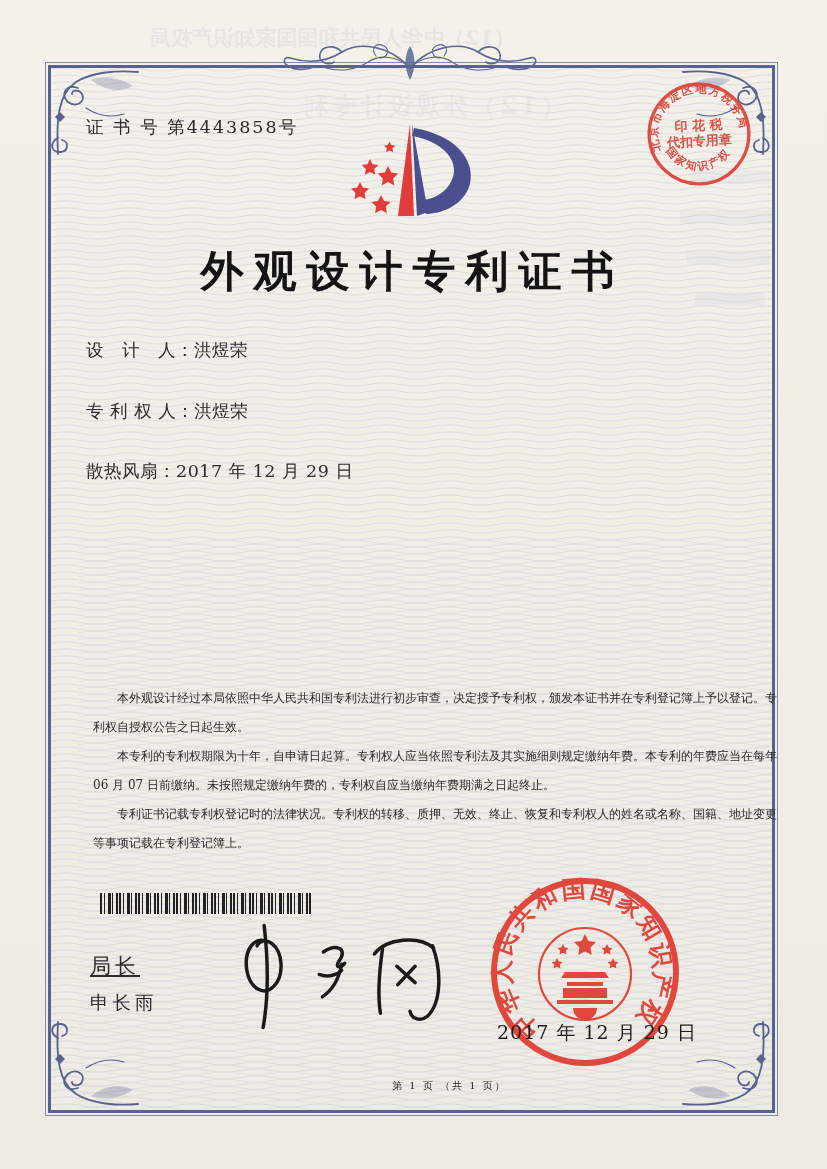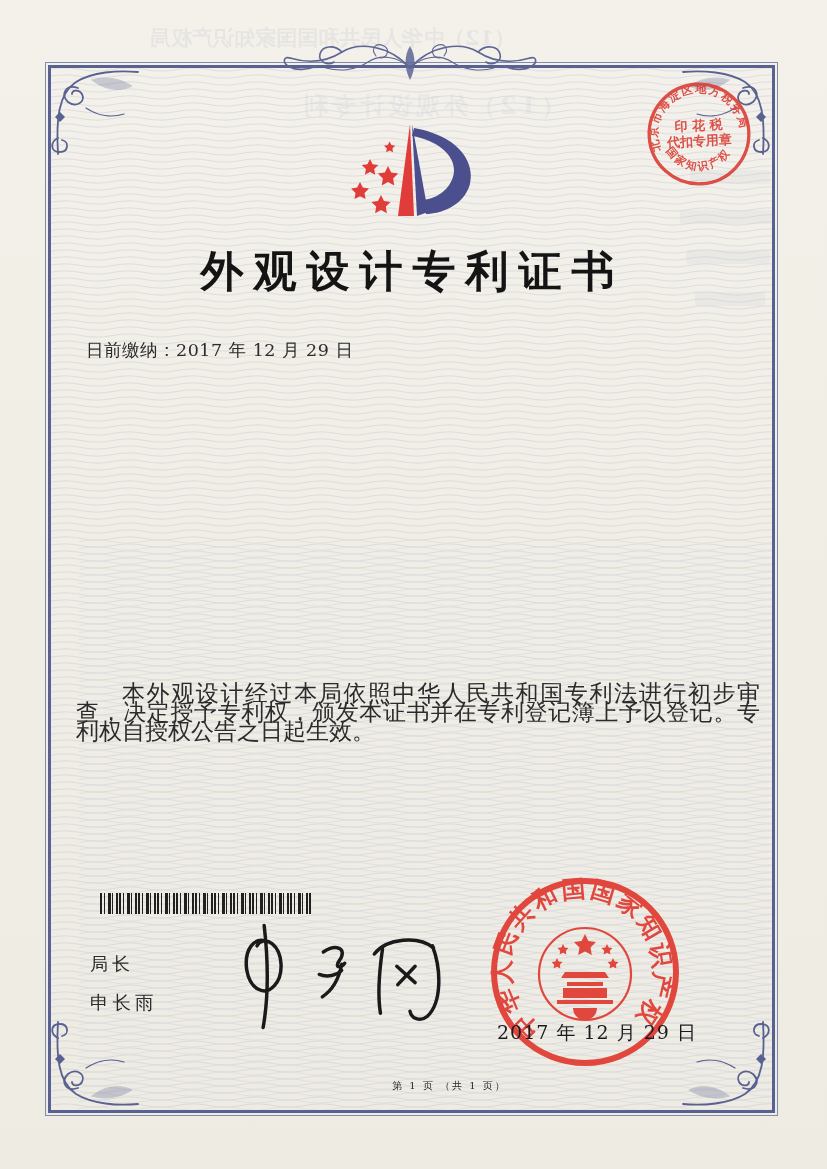--- a/index.html
+++ b/index.html
@@ -15,31 +15,31 @@
   
   .frame{position:absolute;left:45px;top:62px;width:731px;height:1052px;border:1px solid #8089b0;z-index:1;}
   .frame::after{content:"";position:absolute;inset:2px;border:3px solid #58618f;}
   .guil-svg{position:absolute;left:49px;top:66px;width:723px;height:1044px;z-index:0;opacity:.55;}
   .orn{position:absolute;z-index:2;}
   
   .cert-no{position:absolute;left:86px;top:115px;font-size:17.5px;letter-spacing:2px;z-index:3;}
   .title{position:absolute;left:0;top:243px;width:825px;text-align:center;font-size:43px;font-weight:700;letter-spacing:10px;color:#141414;z-index:3;}
   .fields{position:absolute;left:86px;top:338px;z-index:3;font-size:17.5px;letter-spacing:.5px;}
   .field-row{height:60.5px;}
-  .body-text{position:absolute;left:76px;top:684px;width:684px;z-index:3;font-size:23px;line-height:19px;text-align:justify;}
+  .body-text{position:absolute;left:93px;top:684px;width:684px;z-index:3;font-size:12px;line-height:29px;text-align:justify;}
   .body-text p{margin:0;text-indent:2em;}
   .barcode{position:absolute;left:100px;top:893px;width:212px;height:21px;z-index:3;
     background:repeating-linear-gradient(90deg,
       #20201e 0 2px, transparent 2px 4px,
       #20201e 4px 5px, transparent 5px 8px,
       #20201e 8px 11px, transparent 11px 12px,
       #20201e 12px 13px, transparent 13px 16px,
       #20201e 16px 18px, transparent 18px 19px);
   }
-  .officer-title{position:absolute;left:90px;top:952px;font-size:18px;letter-spacing:4px;z-index:3;}
+  .officer-title{position:absolute;left:90px;top:952px;font-size:21px;letter-spacing:4px;z-index:3;text-decoration:underline;}
   .officer-name{position:absolute;left:90px;top:990px;font-size:18.5px;letter-spacing:4px;z-index:3;}
   .signature{position:absolute;left:205px;top:920px;width:255px;height:115px;z-index:3;}
   .seal{position:absolute;left:487px;top:874px;width:196px;height:196px;z-index:3;opacity:.92;}
   .seal-date{position:absolute;left:497px;top:1020px;font-size:19px;letter-spacing:1px;color:#1b1b1b;z-index:4;white-space:nowrap;}
   .tax-stamp{position:absolute;left:645px;top:80px;width:108px;height:108px;z-index:3;opacity:.88;transform:rotate(-3deg);}
   .footer{position:absolute;left:0;top:1079px;width:827px;text-align:center;font-size:10px;letter-spacing:2px;z-index:3;padding-left:36px;}
   
   .ghost{position:absolute;transform:scaleX(-1);color:#7d86aa;z-index:0;white-space:nowrap;font-weight:700;}
   .ghost-1{left:150px;top:24px;font-size:21px;opacity:.10;}
   .ghost-2{left:300px;top:90px;font-size:24px;opacity:.08;letter-spacing:4px;}
@@ -100,20 +100,21 @@
   <svg class="orn" style="left:677px;top:1016px;width:96px;height:96px;transform:scaleX(-1);" viewBox="0 0 96 96">
       <use href="#corner-orn"></use>
     </svg>
   <svg class="orn" style="left:48px;top:64px;width:96px;height:96px;transform:scaleY(-1);" viewBox="0 0 96 96">
       <use href="#corner-orn"></use>
     </svg>
   <svg class="orn" style="left:677px;top:64px;width:96px;height:96px;transform:scale(-1,-1);" viewBox="0 0 96 96">
       <use href="#corner-orn"></use>
     </svg>
 
+  <div class="cert-no">证 书 号 第4443858号</div>
 
   <svg class="tax-stamp" viewBox="0 0 104 104">
     <circle cx="52" cy="52" r="48" fill="none" stroke="#d93a31" stroke-width="3.2"></circle>
     <text fill="#d93a31" font-size="11" font-weight="700" letter-spacing="1.5" font-family="'DejaVu Serif',serif">
       <textPath href="#taxArcTop">北京市海淀区地方税务局</textPath>
     </text>
     <text x="52" y="48" text-anchor="middle" fill="#d93a31" font-size="12.5" font-weight="700" font-family="'DejaVu Serif',serif">印 花 税</text>
     <text x="52" y="63" text-anchor="middle" fill="#d93a31" font-size="12.5" font-weight="700" font-family="'DejaVu Serif',serif">代扣专用章</text>
     <text fill="#d93a31" font-size="10.5" font-weight="700" letter-spacing="2" font-family="'DejaVu Serif',serif">
       <textPath href="#taxArcBot">国家知识产权局</textPath>
@@ -129,25 +130,29 @@
       <path d="M38,47 l2.6,5.2 5.7,.8 -4.1,4 1,5.7 -5.2,-2.7 -5.1,2.7 1,-5.7 -4.2,-4 5.7,-.8 Z"></path>
       <path d="M56,54 l3.2,6.4 7,1 -5.1,5 1.2,7 -6.3,-3.3 -6.3,3.3 1.2,-7 -5.1,-5 7,-1 Z"></path>
       <path d="M28,70 l2.8,5.6 6.2,.9 -4.5,4.4 1.1,6.2 -5.6,-2.9 -5.5,2.9 1,-6.2 -4.4,-4.4 6.1,-.9 Z"></path>
       <path d="M49,83 l3,6 6.6,1 -4.8,4.6 1.1,6.6 -5.9,-3.1 -5.9,3.1 1.1,-6.6 -4.8,-4.6 6.6,-1 Z"></path>
     </g>
   </svg>
 
   <div class="title">外观设计专利证书</div>
 
   <div class="fields">
-    <div class="field-row"><span>日前缴纳：</span><span>2017 年 12 月 29 日</span></div>
+    <div class="field-row"><span>设　计　人：</span><span>洪煜荣</span></div>
+    <div class="field-row"><span>专 利 权 人：</span><span>洪煜荣</span></div>
+    <div class="field-row"><span>散热风扇：</span><span>2017 年 12 月 29 日</span></div>
   </div>
 
   <div class="body-text">
     <p>本外观设计经过本局依照中华人民共和国专利法进行初步审查，决定授予专利权，颁发本证书并在专利登记簿上予以登记。专利权自授权公告之日起生效。</p>
+    <p>本专利的专利权期限为十年，自申请日起算。专利权人应当依照专利法及其实施细则规定缴纳年费。本专利的年费应当在每年 06 月 07 日前缴纳。未按照规定缴纳年费的，专利权自应当缴纳年费期满之日起终止。</p>
+    <p>专利证书记载专利权登记时的法律状况。专利权的转移、质押、无效、终止、恢复和专利权人的姓名或名称、国籍、地址变更等事项记载在专利登记簿上。</p>
   </div>
 
   <div class="barcode"></div>
 
   <div class="officer-title">局长</div>
   <div class="officer-name">申长雨</div>
 
   <svg class="signature" viewBox="0 0 250 110">
     <g stroke="#1a1a1a" stroke-width="3.4" fill="none" stroke-linecap="round" stroke-linejoin="round">
       <path d="M62,20 C48,14 38,28 41,48 C44,66 58,74 68,63 C78,52 76,30 66,22 C60,17 53,19 51,24"></path>

